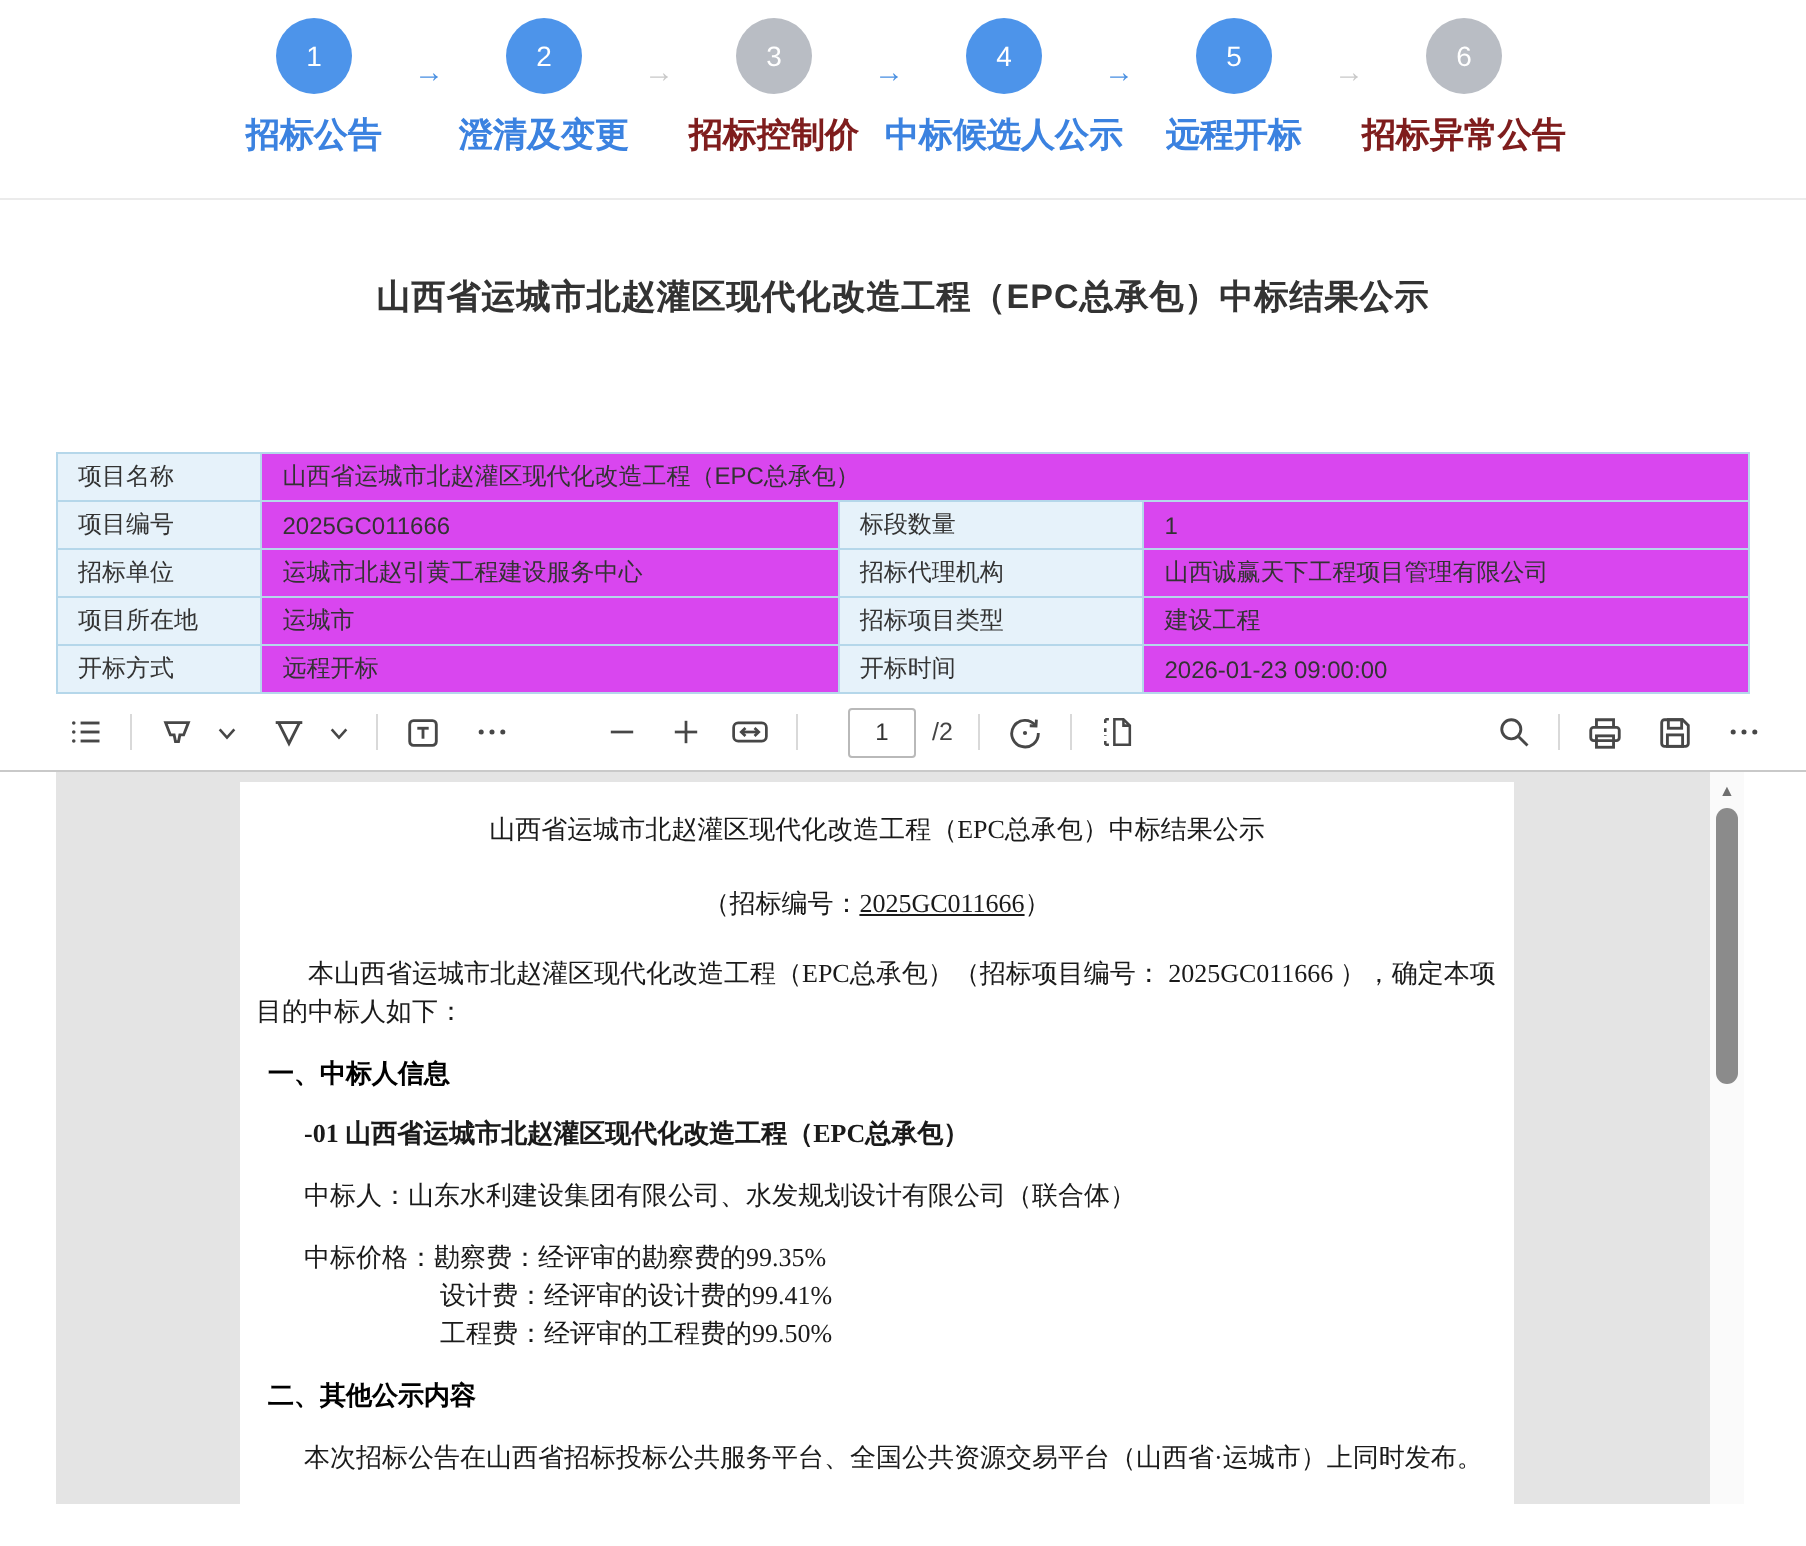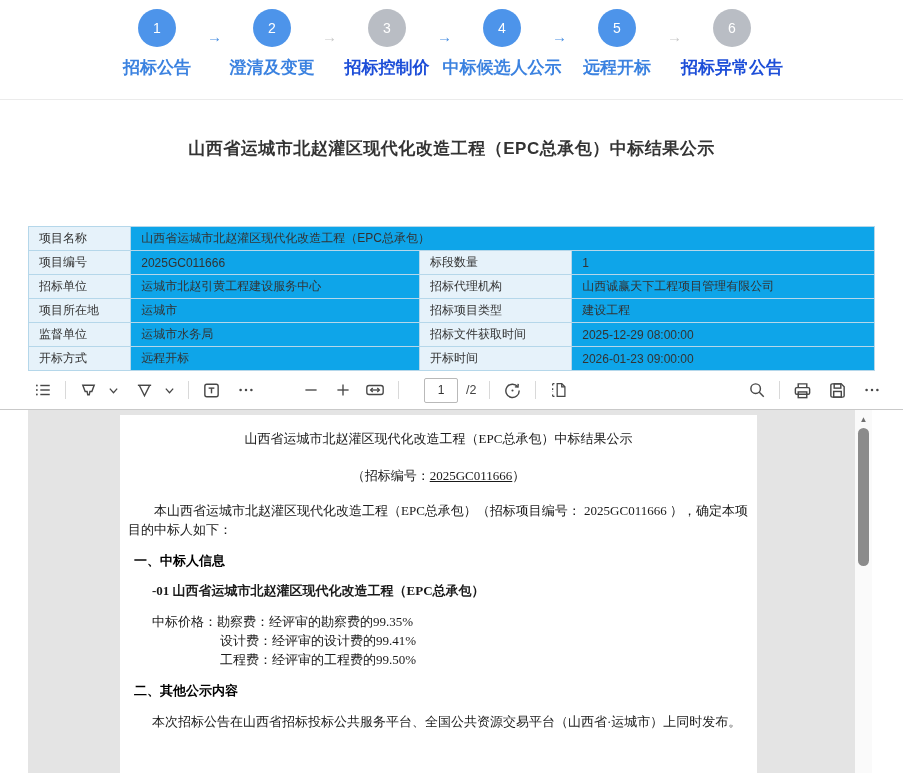--- a/index.html
+++ b/index.html
@@ -9,36 +9,36 @@
   
   .header { height:100px; border-bottom:1px solid #ebebeb; display:flex;
     align-items:flex-start; padding-left:109px; padding-top:9px; }
   .step { width:96px; display:flex; flex-direction:column; align-items:center; cursor:default; }
   .step .circle { width:38px; height:38px; border-radius:50%; color:#fff;
     font-size:14px; display:flex; align-items:center; justify-content:center; }
   .step.active .circle { background:#4d94ea; }
   .step.inactive .circle { background:#b9bdc4; }
   .step .lbl { margin-top:9px; font-size:17px; font-weight:bold; white-space:nowrap; }
   .step.active .lbl { color:#3b82e0; }
-  .step.inactive .lbl { color:#1d4ed8; }
+  .step.inactive .lbl { color:#7f1d1d; }
   .arrow { width:19px; text-align:center; font-size:15px; margin-top:19px; }
   .arrow.blue { color:#4a90e2; }
   .arrow.gray { color:#c9c9c9; }
 
   
   .page-title { margin-top:37px; text-align:center; font-size:17px; font-weight:bold;
     color:#333; letter-spacing:.5px; }
 
   
   table.info { margin:66px 28px 0 28px; width:847px; border-collapse:collapse;
     font-size:12px; color:#333; table-layout:fixed;border-radius:29px; }
   table.info td { border:1px solid #b5d7ea; height:24px; padding:0 10px;
     overflow:hidden; white-space:nowrap; }
   td.lab { background:#e6f2fa; }
-  td.val { background:#0ea5e9; padding-left:12px; }
+  td.val { background:#d946ef; padding-left:12px; }
   .c1 { width:102px; } .c2 { width:288px; } .c3 { width:152px; } .c4 { width:302px; }
 
   
   .toolbar { height:39px; background:#fff; border-bottom:1px solid #c9c9c9;
     display:flex; align-items:center; padding:0 22px 0 34px; color:#474747; }
   .tbtn { display:flex; align-items:center; justify-content:center; cursor:pointer; }
   .tb-sep { width:1px; height:18px; background:#d9d9d9; margin:0 13px; }
   .gap10 { margin-left:10px; } .gap14 { margin-left:14px; } .gap16 { margin-left:16px; }
   .zoomgrp { margin-left:48px; }
   .pageinput { width:34px; height:25px; border:1px solid #b9b9b9; border-radius:2px;
@@ -129,26 +129,20 @@
     <td class="lab">招标代理机构</td>
     <td class="val">山西诚赢天下工程项目管理有限公司</td>
   </tr>
   <tr>
     <td class="lab">项目所在地</td>
     <td class="val">运城市</td>
     <td class="lab">招标项目类型</td>
     <td class="val">建设工程</td>
   </tr>
   <tr>
-    <td class="lab">监督单位</td>
-    <td class="val">运城市水务局</td>
-    <td class="lab">招标文件获取时间</td>
-    <td class="val">2025-12-29 08:00:00</td>
-  </tr>
-  <tr>
     <td class="lab">开标方式</td>
     <td class="val">远程开标</td>
     <td class="lab">开标时间</td>
     <td class="val">2026-01-23 09:00:00</td>
   </tr>
 </tbody>
   </table>
 
 <div class="toolbar">
   <span class="tbtn">
@@ -270,20 +264,21 @@
   </span>
 </div>
 
 <div class="viewer">
   <div class="sheet">
     <div class="doc-title">山西省运城市北赵灌区现代化改造工程（EPC总承包）中标结果公示</div>
     <div class="doc-bidno"><span>（招标编号：</span><span class="u">2025GC011666</span><span>）</span></div>
     <div class="doc-intro">本山西省运城市北赵灌区现代化改造工程（EPC总承包）（招标项目编号： 2025GC011666 ），确定本项目的中标人如下：</div>
     <div class="doc-h">一、中标人信息</div>
     <div class="doc-sub">-01 山西省运城市北赵灌区现代化改造工程（EPC总承包）</div>
+    <div class="doc-line">中标人：山东水利建设集团有限公司、水发规划设计有限公司（联合体）</div>
     <div class="doc-line">中标价格：勘察费：经评审的勘察费的99.35%</div>
     <div class="doc-fee">设计费：经评审的设计费的99.41%</div>
     <div class="doc-fee">工程费：经评审的工程费的99.50%</div>
     <div class="doc-h">二、其他公示内容</div>
     <div class="doc-line">本次招标公告在山西省招标投标公共服务平台、全国公共资源交易平台（山西省·运城市）上同时发布。</div>
   </div>
   <div class="vscroll">
     <div class="up">▲</div>
     <div class="vthumb"></div>
   </div>

